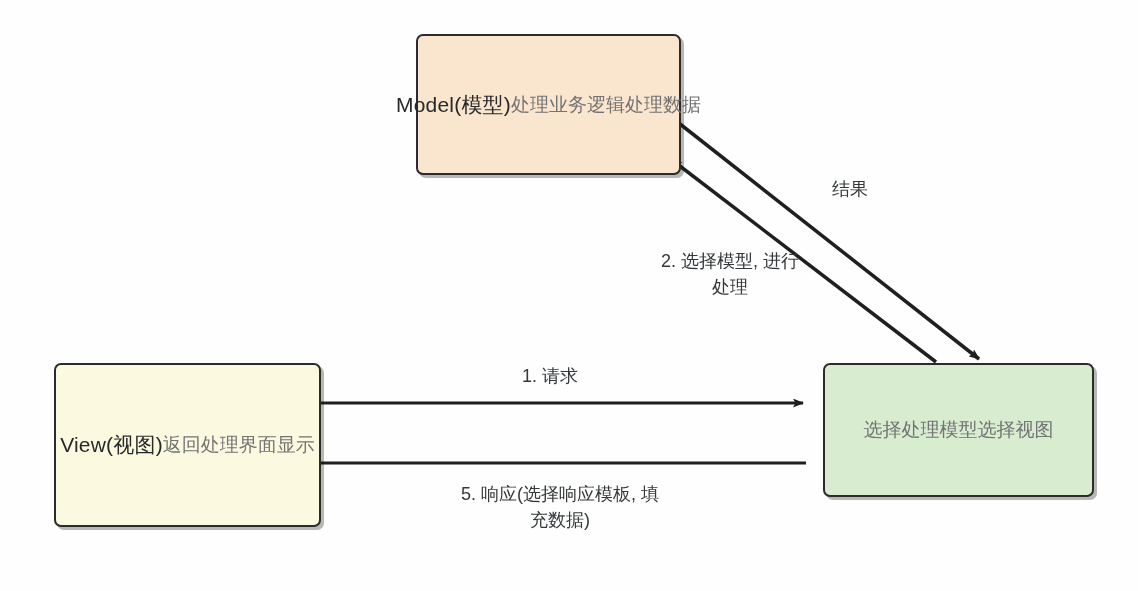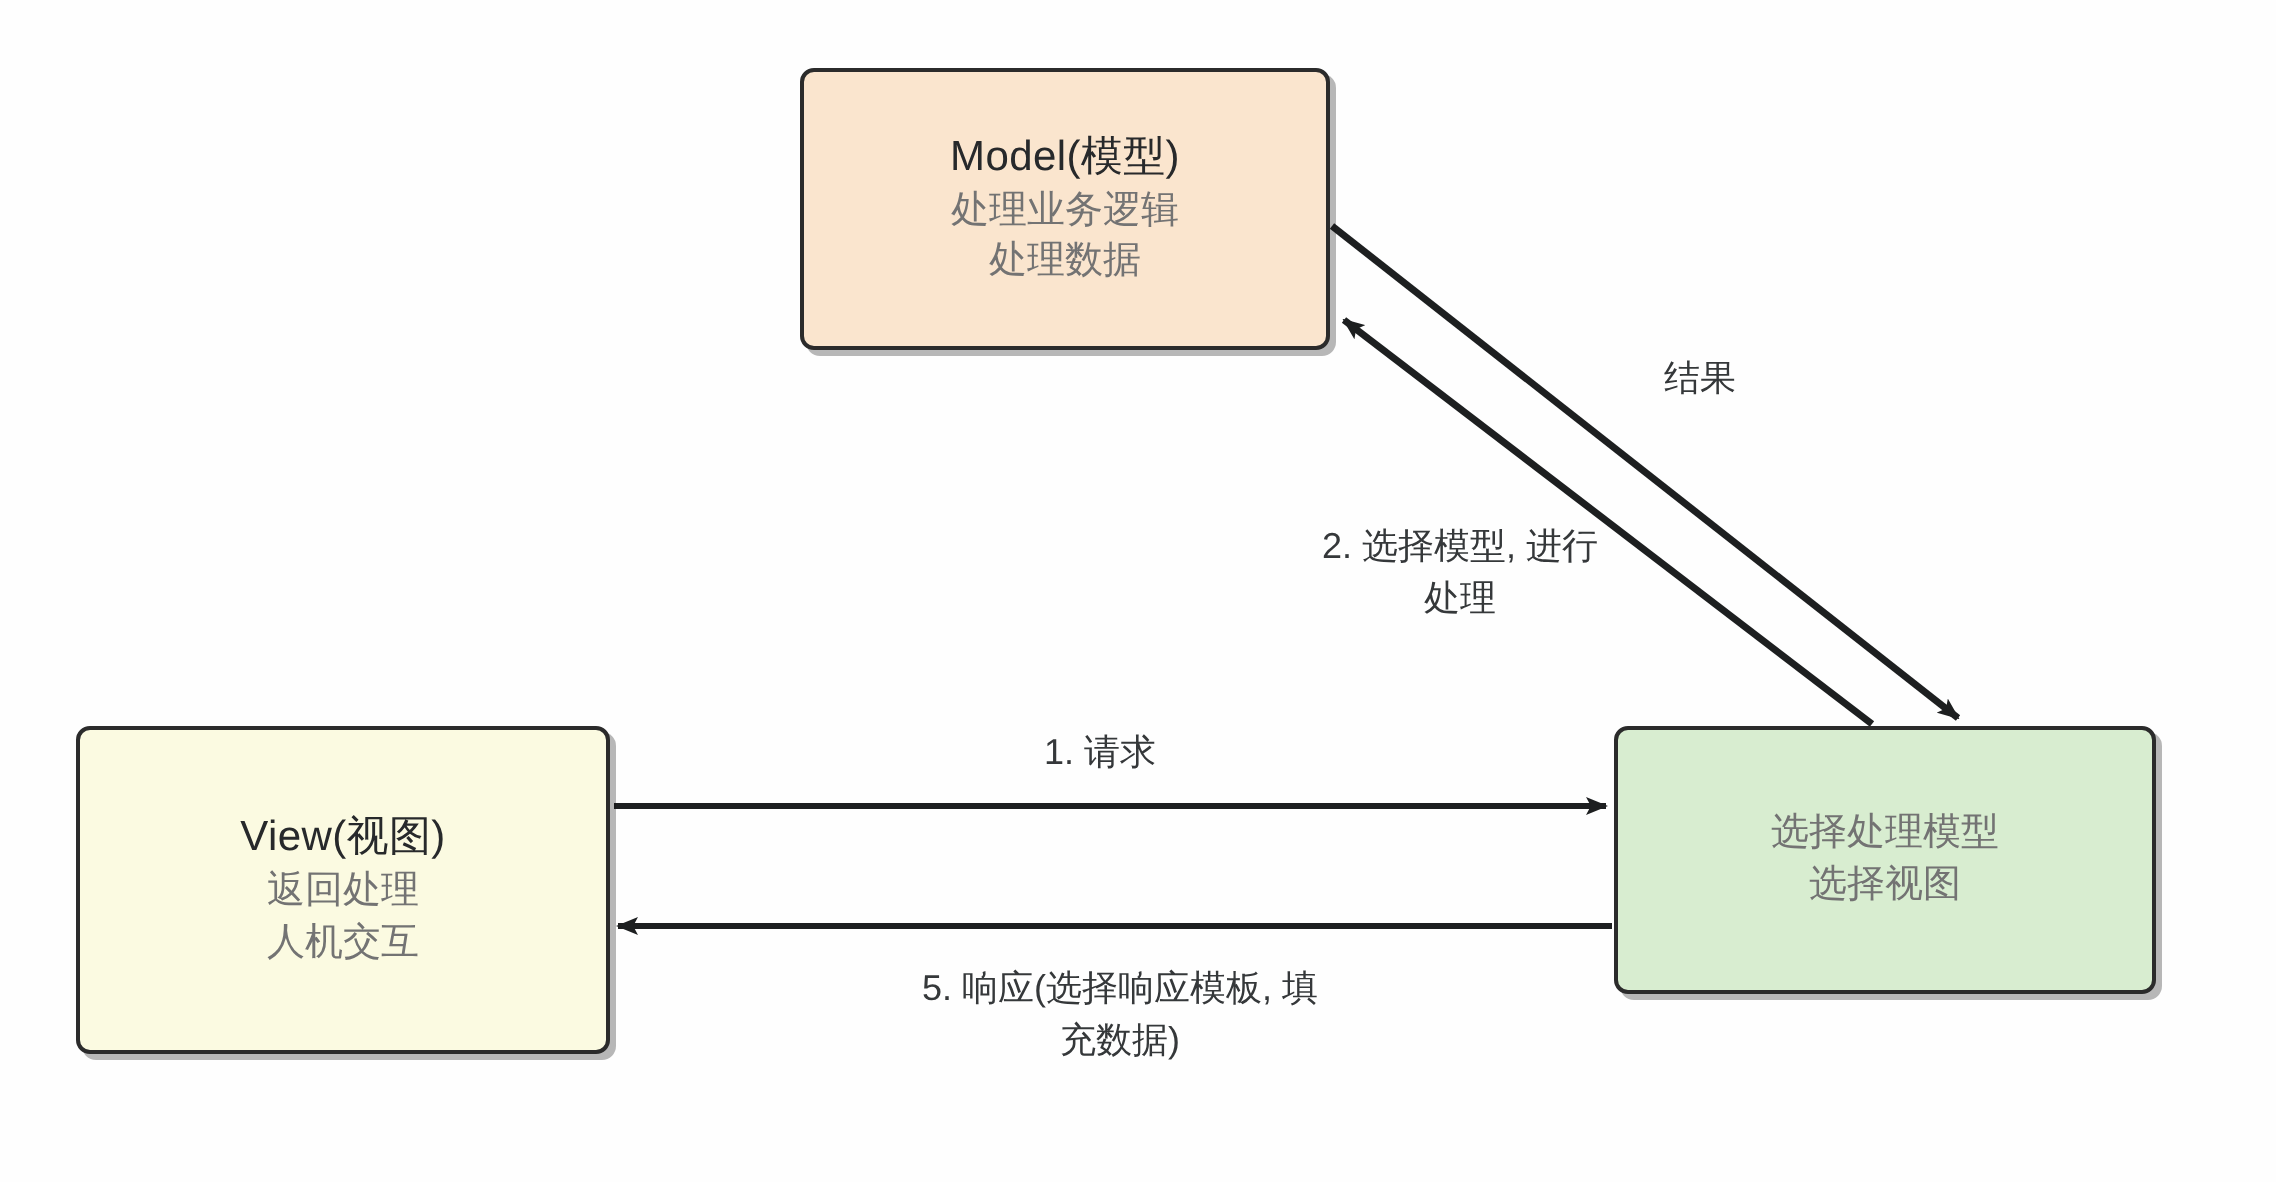--- a/index.html
+++ b/index.html
@@ -24,24 +24,25 @@
     width: 1138px;
     height: 591px;
   }
   .node {
     position: absolute;
     box-sizing: border-box;
     border: 2px solid #2b2b2b;
     border-radius: 7px;
     box-shadow: 3px 3px 0 rgba(20,20,20,0.30);
     display: flex;
-    flex-direction: column;
+    flex-direction: row;
     align-items: center;
     justify-content: center;
     z-index: 3;
+    margin-left: 16px;
   }
   .node-title {
     font-size: 21px;
     color: #27292b;
     letter-spacing: 0.2px;
     line-height: 1.32;
     white-space: nowrap;
   }
   .node-line {
     font-size: 19px;
@@ -73,21 +74,21 @@
   .edge-label {
     position: absolute;
     font-size: 18px;
     color: #35383a;
     line-height: 1.45;
     text-align: center;
     white-space: nowrap;
     z-index: 4;
   }
   #label-1 { left: 440px; top: 363px; width: 220px; }
-  #label-2 { left: 630px; top: 260px; width: 200px; }
+  #label-2 { left: 630px; top: 248px; width: 200px; }
   #label-3 { left: 785px; top: 176px; width: 130px; }
   #label-4 { left: 400px; top: 481px; width: 320px; }
 </style>
 </head>
 <body>
 
 <div id="canvas">
 
   <svg class="edges-svg" viewBox="0 0 1138 591" width="1138" height="591">
     <defs>
@@ -107,21 +108,21 @@
 
   <div class="node" id="node-model">
     <div class="node-title">Model(模型)</div>
     <div class="node-line">处理业务逻辑</div>
     <div class="node-line">处理数据</div>
   </div>
 
   <div class="node" id="node-view">
     <div class="node-title">View(视图)</div>
     <div class="node-line">返回处理</div>
-    <div class="node-line">人机交互</div>
+    <div class="node-line">界面显示</div>
   </div>
 
   <div class="node" id="node-controller">
     <div class="node-line">选择处理模型</div>
     <div class="node-line">选择视图</div>
   </div>
 
   <div class="edge-label" id="label-1">
     <div>1. 请求</div>
   </div>

